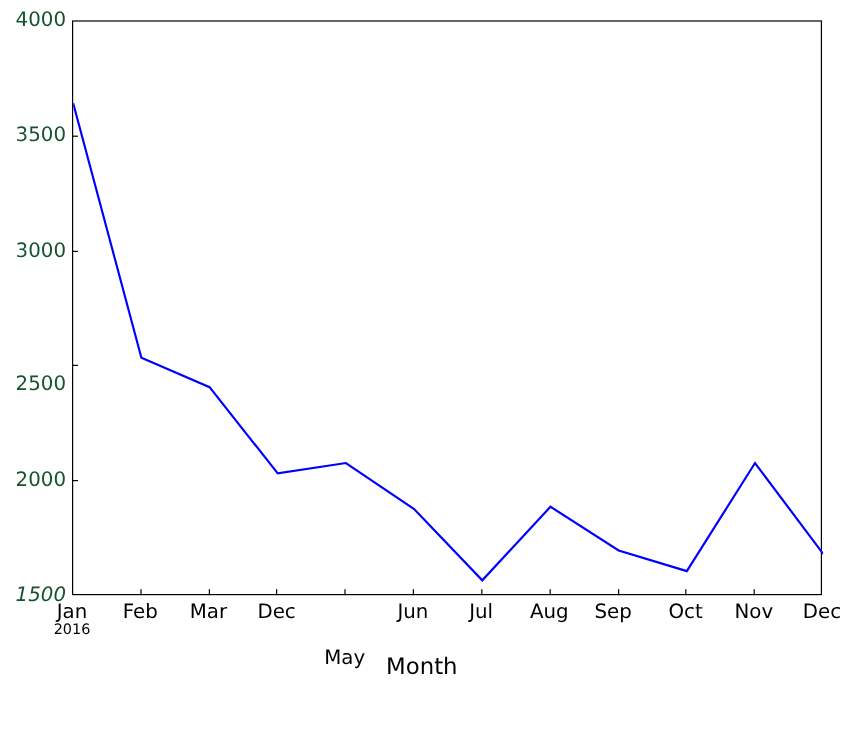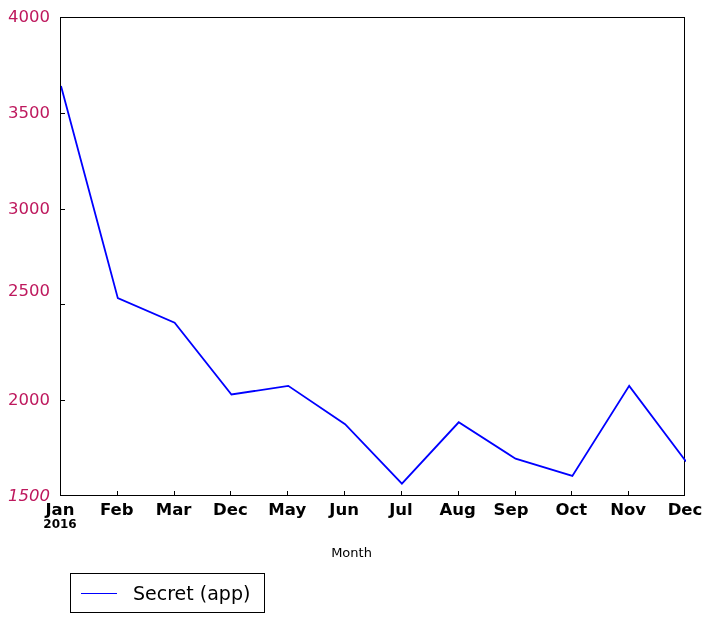--- a/index.html
+++ b/index.html
@@ -35,23 +35,23 @@
     left: 0;
     top: 0;
     width: 625px;
     height: 479px;
     display: block;
   }
   .ytick-label {
     position: absolute;
     right: 0;
     width: 52px;
-    text-align: center;
+    text-align: right;
     font-size: 16.5px;
-    color: #be185d;
+    color: #14532d;
     line-height: 1;
     transform: translateY(-50%);
     white-space: nowrap;
   }
   #ytick-labels {
     position: absolute;
     left: 0;
     top: 0;
     width: 55px;
     height: 621px;
@@ -72,34 +72,33 @@
   }
   .xtick-label {
     position: absolute;
     top: 501px;
     font-size: 16.5px;
     color: #000000;
     line-height: 1.05;
     white-space: nowrap;
     transform: translateX(-50%);
     text-align: center;
-    font-weight: bold;
   }
   .xtick-label .sub {
     display: block;
     text-align: left;
     font-size: 12px;
   }
   #xaxis-title {
     position: absolute;
     left: 0;
     top: 545px;
     width: 703px;
     text-align: center;
-    font-size: 13px;
+    font-size: 19px;
     color: #000000;
   }
   #legend {
     position: absolute;
     left: 70px;
     top: 573px;
     border: 1px solid #000000;
     background: #ffffff;
     padding: 6px 14px 6px 10px;
     display: flex;
@@ -121,52 +120,48 @@
   }
 </style>
 </head>
 <body>
 
 <div id="figure">
 
   <div id="ytick-labels">
       <div class="ytick-label" style="top: 496px; font-style: italic;">1500</div>
       <div class="ytick-label" style="top: 400.2px;">2000</div>
-      <div class="ytick-label" style="top: 291px;">2500</div>
+      <div class="ytick-label" style="top: 320px;">2500</div>
       <div class="ytick-label" style="top: 208.6px;">3000</div>
       <div class="ytick-label" style="top: 112.8px;">3500</div>
       <div class="ytick-label" style="top: 17px;">4000</div>
     </div>
 
   <div id="plot-frame">
     <svg id="plot-svg" viewBox="0 0 625 479" preserveAspectRatio="none">
       <polyline id="series-line-0" fill="none" stroke="#0000ff" stroke-width="1.8" stroke-linejoin="miter" stroke-linecap="butt" points="0.00,68.02 56.82,280.12 113.64,304.64 170.45,376.49 227.27,367.87 284.09,406.19 340.91,465.59 397.73,404.28 454.55,440.68 511.36,457.92 568.18,367.87 625.00,443.55"></polyline>
     </svg>
   </div>
 
   <div id="xaxis-title">Month</div>
 
-  <div id="legend">
-    <span id="legend-line-swatch" style="border-top-color: rgb(0, 0, 255);"></span>
-    <span id="legend-label">Secret (app)</span>
-  </div>
 
 <div class="ytick-mark" style="top: 400.2px;"></div>
     <div class="ytick-mark" style="top: 304.4px;"></div>
     <div class="ytick-mark" style="top: 208.6px;"></div>
     <div class="ytick-mark" style="top: 112.8px;"></div>
     <div class="xtick-label" style="left: 60px;">Jan<span class="sub">2016</span></div>
     <div class="xtick-mark" style="left: 116.818px;"></div>
     <div class="xtick-label" style="left: 116.818px;">Feb</div>
     <div class="xtick-mark" style="left: 173.636px;"></div>
     <div class="xtick-label" style="left: 173.636px; text-align: center;">Mar</div>
     <div class="xtick-mark" style="left: 230.455px;"></div>
     <div class="xtick-label" style="left: 230.455px;">Dec</div>
     <div class="xtick-mark" style="left: 287.273px;"></div>
-    <div class="xtick-label" style="left: 287.273px;">May</div>
+    <div class="xtick-label" style="left: 287.273px; margin-top: 38px;">May</div>
     <div class="xtick-mark" style="left: 344.091px;"></div>
     <div class="xtick-label" style="left: 344.091px;">Jun</div>
     <div class="xtick-mark" style="left: 400.909px;"></div>
     <div class="xtick-label" style="left: 400.909px;">Jul</div>
     <div class="xtick-mark" style="left: 457.727px;"></div>
     <div class="xtick-label" style="left: 457.727px;">Aug</div>
     <div class="xtick-mark" style="left: 514.545px;"></div>
     <div class="xtick-label" style="left: 511px;">Sep</div>
     <div class="xtick-mark" style="left: 571.364px;"></div>
     <div class="xtick-label" style="left: 571.364px;">Oct</div>

